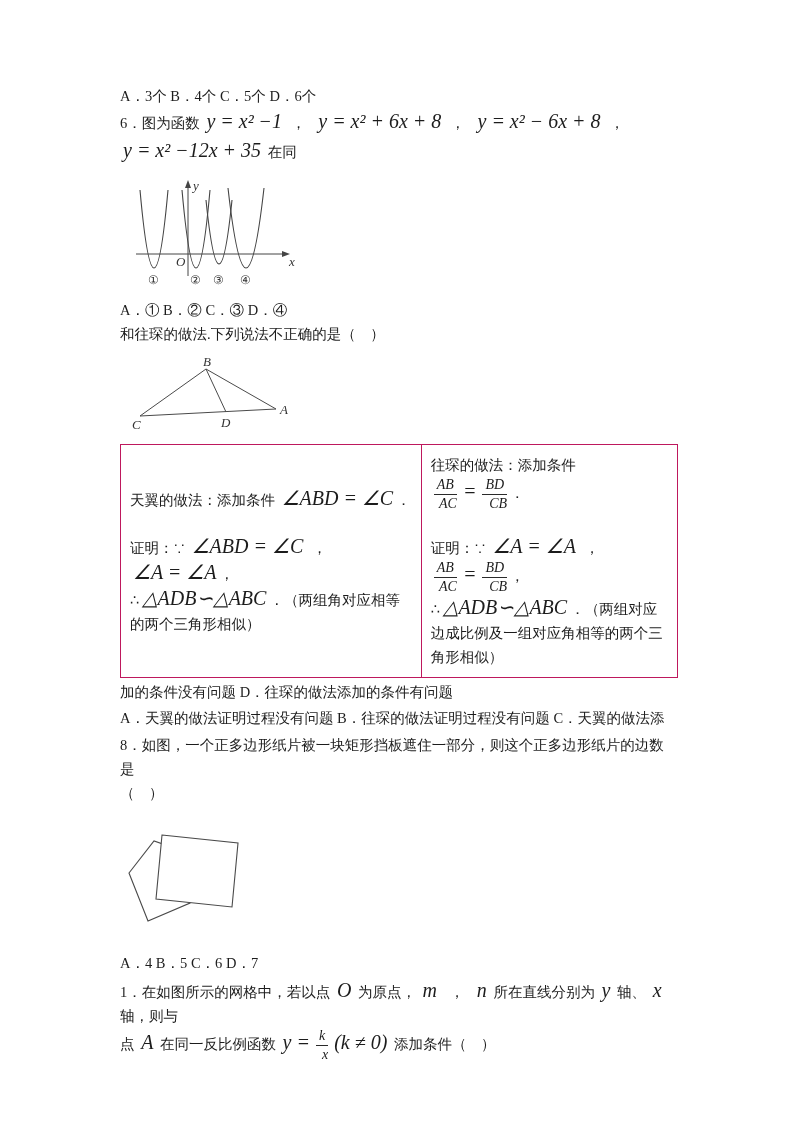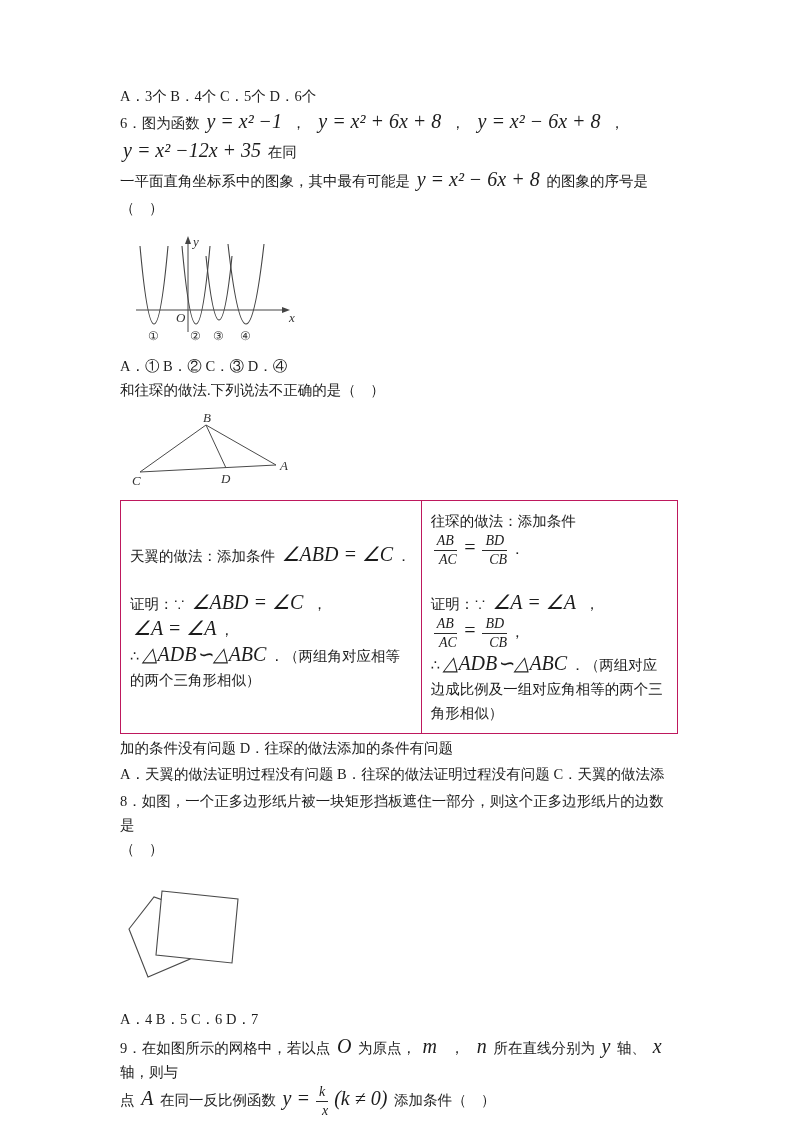--- a/index.html
+++ b/index.html
@@ -57,25 +57,20 @@
 
   <p class="line">A．3个 B．4个 C．5个 D．6个</p>
 
   <p class="line q6line">
     <span class="cn">6．图为函数</span>
     <span class="math">y = x² −1</span><span class="cn sep">，</span>
     <span class="math">y = x² + 6x + 8</span><span class="cn sep">，</span>
     <span class="math">y = x² − 6x + 8</span><span class="cn sep">，</span>
     <span class="math">y = x² −12x + 35</span>
     <span class="cn">在同</span>
-  </p>
-  <p class="line q6line">
-    <span class="cn">一平面直角坐标系中的图象，其中最有可能是</span>
-    <span class="math">y = x² − 6x + 8</span>
-    <span class="cn">的图象的序号是（　）</span>
   </p>
 
   <div class="figure fig-graph">
     <svg width="170" height="114" viewBox="0 0 170 114">
       <line x1="56" y1="10" x2="56" y2="100" stroke="#444" stroke-width="1"></line>
       <polygon points="56,4 53,12 59,12" fill="#444"></polygon>
       <line x1="4" y1="78" x2="152" y2="78" stroke="#444" stroke-width="1"></line>
       <polygon points="158,78 150,75 150,81" fill="#444"></polygon>
       <path d="M 8 14 Q 22 170 36 14" fill="none" stroke="#444" stroke-width="1.1"></path>
       <path d="M 50 14 Q 64 170 78 14" fill="none" stroke="#444" stroke-width="1.1"></path>
@@ -152,21 +147,21 @@
   <div class="figure fig-pent">
     <svg width="128" height="102" viewBox="0 0 128 102">
       <polygon points="5,40 30,8 70,22 66,70 24,88" fill="none" stroke="#4a4a4a" stroke-width="1.1"></polygon>
       <polygon points="38,2 114,10 108,74 32,66" fill="#ffffff" stroke="#4a4a4a" stroke-width="1.1"></polygon>
     </svg>
   </div>
 
   <p class="line">A．4 B．5 C．6 D．7</p>
 
   <p class="line qgap">
-    <span class="cn">9．在如图所示的网格中，若以点</span>
+    <span class="cn">1．在如图所示的网格中，若以点</span>
     <span class="math">O</span>
     <span class="cn">为原点，</span>
     <span class="math">m</span>
     <span class="cn sep">，</span>
     <span class="math">n</span>
     <span class="cn">所在直线分别为</span>
     <span class="math">y</span>
     <span class="cn">轴、</span>
     <span class="math">x</span>
     <span class="cn">轴，则与</span>

